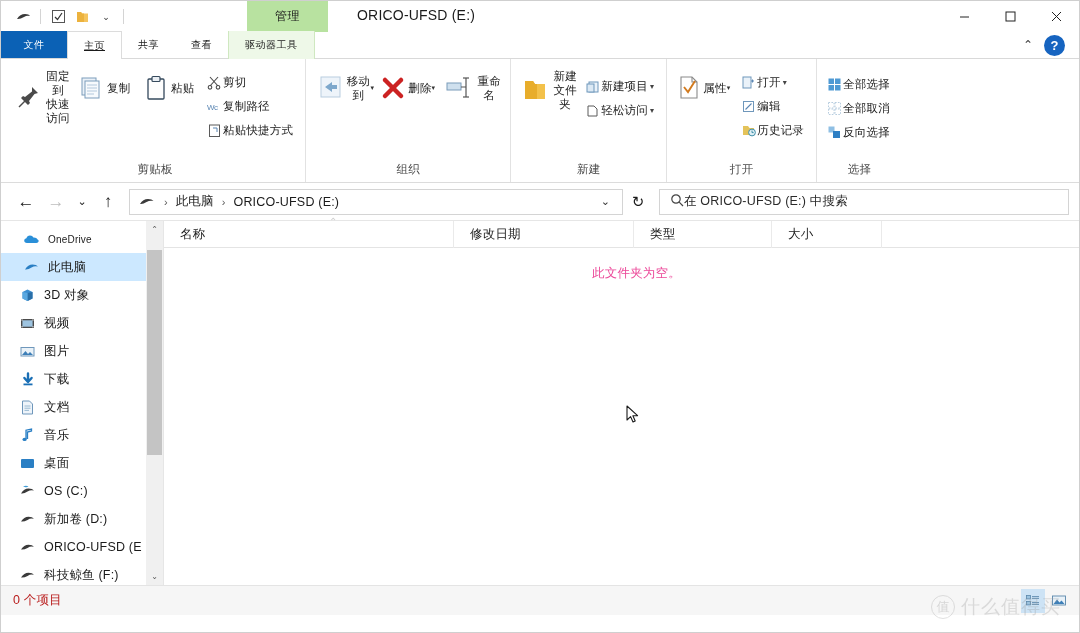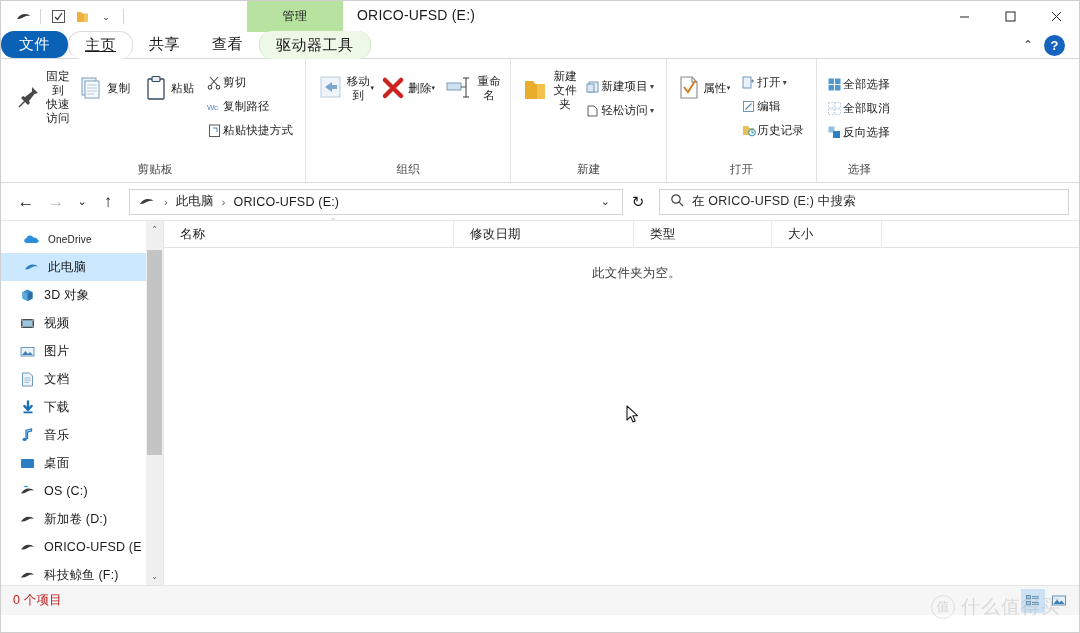--- a/index.html
+++ b/index.html
@@ -32,21 +32,21 @@
   .qat-btn {
     width: 24px; height: 22px;
     display: flex; align-items: center; justify-content: center;
   }
   .qat-sep {
     width: 1px; height: 15px; background: #d4d4d4; margin: 0 5px;
   }
   .ctx-tab-header {
     position: absolute;
     left: 246px; top: 0;
-    width: 96px; height: 31px;
+    width: 81px; height: 31px;
     background: #b8e2a0;
     display: flex; align-items: center; justify-content: center;
     font-size: 12px; color: #1b1b1b;
     letter-spacing: .5px;
   }
   .win-title {
     position: absolute; left: 356px; top: 6px;
     font-size: 14px; color: #1b1b1b;
     letter-spacing: .2px;
   }
@@ -65,24 +65,23 @@
     position: relative;
     height: 27px;
     background: #ffffff;
     display: flex;
     align-items: flex-end;
     border-bottom: 1px solid #d9d9d9;
   }
   .tab {
     height: 27px; padding: 0 16px;
     display: flex; align-items: center; justify-content: center;
-    font-size: 15px; color: #1b1b1b;
+    font-size: 10px; color: #1b1b1b;
     letter-spacing: .5px;
     position: relative;
-    border-radius: 13px;
   }
   .tab.file {
     background: #0b61b5; color: #fff;
     min-width: 66px; padding: 0 18px;
   }
   .tab.active {
     background: #ffffff;
     border-left: 1px solid #dcdcdc;
     border-right: 1px solid #dcdcdc;
     border-top: 1px solid #dcdcdc;
@@ -182,21 +181,21 @@
     margin-left: auto; font-size: 11px; color: #333; padding: 0 8px;
   }
   .refresh-btn {
     width: 30px; height: 28px; display: flex;
     align-items: center; justify-content: center;
     font-size: 15px; color: #1b1b1b;
   }
   .search-box {
     width: 410px; height: 26px; margin-left: 6px;
     border: 1px solid #d4d4d4; background: #fff;
-    display: flex; align-items: center; gap: 8px; padding: 0 10px;
+    display: flex; align-items: center; padding: 0 10px;
   }
   .search-ph { font-size: 12.5px; color: #2a2a2a; letter-spacing: .2px; }
 
   
   .body {
     position: relative;
     height: 364px;
     display: flex;
   }
   .navpane {
@@ -244,21 +243,21 @@
     display: flex; align-items: center;
     border-right: 1px solid #eaeaea;
     letter-spacing: .2px;
   }
   .sort-arrow {
     position: absolute; left: 165px; top: -5px;
     font-size: 10px; color: #cfcfcf;
   }
   .empty-msg {
     position: absolute; left: 0; right: 0; top: 44px;
-    text-align: center; font-size: 12.5px; color: #404040;
+    text-align: center; font-size: 12.5px; color: #ec4899;
     letter-spacing: .2px;
     margin-left: 30px;
   }
   .cursor { position: absolute; left: 462px; top: 184px; }
 
   
   .statusbar {
     position: relative;
     height: 30px;
     border-top: 1px solid #e4e4e4;
@@ -676,40 +675,40 @@
           <svg width="15" height="13" viewBox="0 0 15 13">
             <rect x="1" y="2.5" width="13" height="8.5" fill="#eaf2f8" stroke="#6f97bb" stroke-width="1"></rect>
             <path d="M2 10 L5.5 6 L8 9 L10 7 L13 10 Z" fill="#3d7fb8"></path>
           </svg>
         </span>
         <span>图片</span>
       </div>
 
       <div class="nav-item">
         <span class="nav-ico">
+          <svg width="14" height="15" viewBox="0 0 14 15">
+            <path d="M7 1.5 V8 M3.4 6 L7 10 L10.6 6" fill="none" stroke="#1a6fb5" stroke-width="2.4" stroke-linecap="round" stroke-linejoin="round"></path>
+            <rect x="2.5" y="11.5" width="9" height="1.8" fill="#1a6fb5"></rect>
+          </svg>
+        </span>
+        <span>下载</span>
+      </div>
+
+      <div class="nav-item">
+        <span class="nav-ico">
           <svg width="13" height="15" viewBox="0 0 13 15">
             <path d="M1.5 1 h7 l3 3 v10 h-10 Z" fill="#eef4fa" stroke="#6f97bb" stroke-width="1"></path>
             <g stroke="#8fb2cd" stroke-width=".9">
                 <line x1="3.5" y1="6" x2="9.5" y2="6"></line>
                 <line x1="3.5" y1="8.2" x2="9.5" y2="8.2"></line>
                 <line x1="3.5" y1="10.4" x2="8" y2="10.4"></line>
               </g>
           </svg>
         </span>
         <span>文档</span>
-      </div>
-
-      <div class="nav-item">
-        <span class="nav-ico">
-          <svg width="14" height="15" viewBox="0 0 14 15">
-            <path d="M7 1.5 V8 M3.4 6 L7 10 L10.6 6" fill="none" stroke="#1a6fb5" stroke-width="2.4" stroke-linecap="round" stroke-linejoin="round"></path>
-            <rect x="2.5" y="11.5" width="9" height="1.8" fill="#1a6fb5"></rect>
-          </svg>
-        </span>
-        <span>下载</span>
       </div>
 
       <div class="nav-item">
         <span class="nav-ico">
           <svg width="13" height="15" viewBox="0 0 13 15">
             <path d="M5 11 V2.2 L10.5 1 V3 L6.5 4 V11" fill="none" stroke="#2a7fc4" stroke-width="1.3"></path>
             <ellipse cx="3.6" cy="11.4" rx="2.1" ry="1.7" fill="#2a7fc4"></ellipse>
           </svg>
         </span>
         <span>音乐</span>

